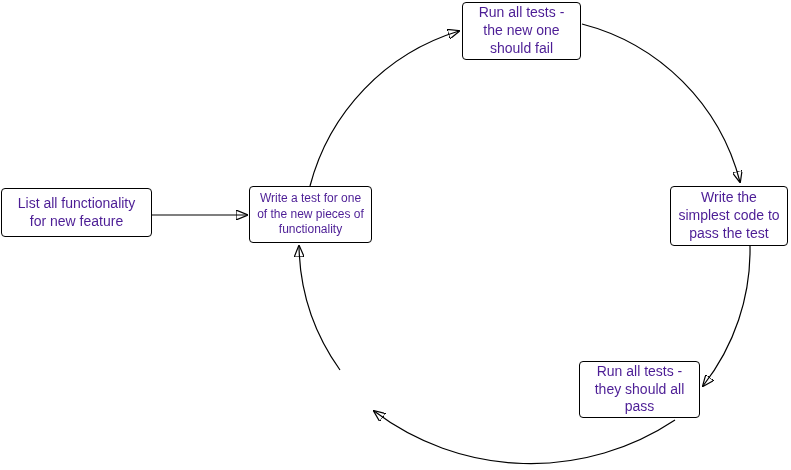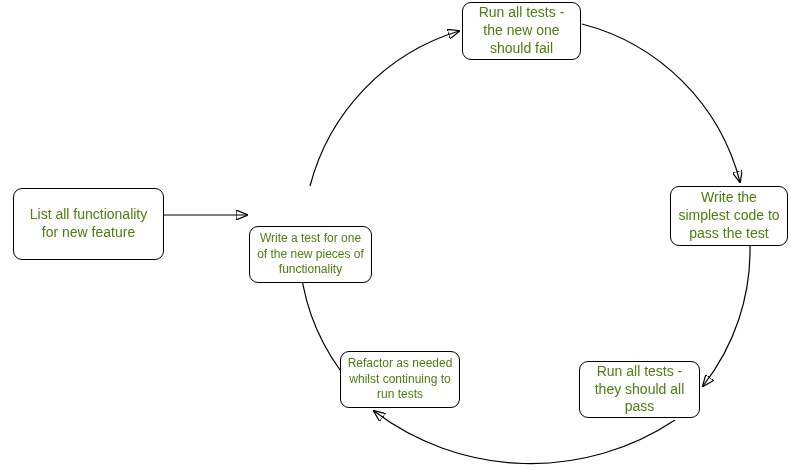--- a/index.html
+++ b/index.html
@@ -30,30 +30,30 @@
   .node {
     position: absolute;
     box-sizing: border-box;
     display: flex;
     align-items: center;
     justify-content: center;
     text-align: center;
     white-space: pre-line;
     background: #ffffff;
     border: 1px solid #000000;
-    border-radius: 9px;
-    color: #4d7c0f;
+    border-radius: 4px;
+    color: #4c1d95;
     padding: 2px 3px;
     line-height: 1.28;
   }
   .font-lg { font-size: 14px; }
   .font-sm { font-size: 12px; }
 
-  .node-list      { left: 13px;   top: 188px; width: 151px; height: 72px; }
-  .node-writetest { left: 249px; top: 186px; width: 123px; height: 57px; margin-top: 40px; }
+  .node-list      { left: 1px;   top: 188px; width: 151px; height: 49px; }
+  .node-writetest { left: 249px; top: 186px; width: 123px; height: 57px; }
   .node-runfail   { left: 462px; top: 2px;   width: 119px; height: 58px; }
   .node-writecode { left: 670px; top: 186px; width: 118px; height: 60px; }
   .node-runpass   { left: 579px; top: 361px; width: 121px; height: 57px; }
   .node-refactor  { left: 340px; top: 351px; width: 120px; height: 57px; }
 </style>
 </head>
 <body>
 
 <div class="canvas">
 
@@ -89,17 +89,14 @@
 should fail</div>
 
   <div class="node node-writecode font-lg">Write the
 simplest code to
 pass the test</div>
 
   <div class="node node-runpass font-lg">Run all tests -
 they should all
 pass</div>
 
-  <div class="node node-refactor font-sm">Refactor as needed
-whilst continuing to
-run tests</div>
 
 </div>
 
 </body></html>

